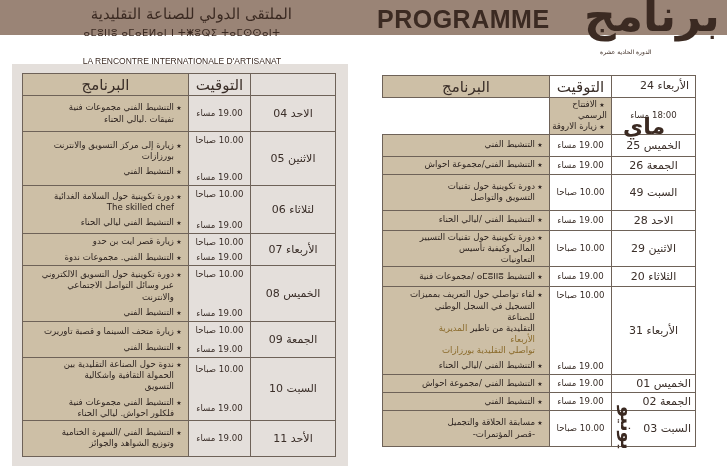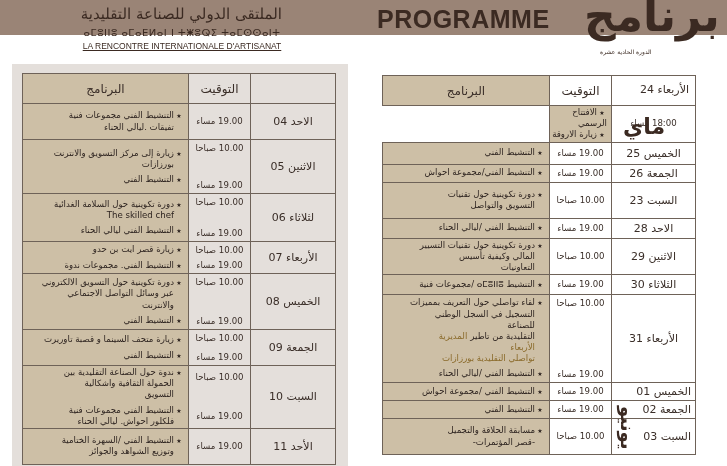--- a/index.html
+++ b/index.html
@@ -1,32 +1,32 @@
 <!DOCTYPE html>
 <html><head>
 <meta charset="utf-8">
 <style>
   * { box-sizing: border-box; margin: 0; padding: 0; }
   html, body { width: 727px; height: 466px; overflow: hidden; background: #ffffff; }
   body { position: relative; font-family: "DejaVu Sans", sans-serif; color: #3a2e28; }
 
   .header-band { position: absolute; left: 0; top: 0; width: 727px; height: 35px; background: #9a8476; }
-  .logo-ar { position: absolute; left: 82px; top: 5px; width: 200px; text-align: left; font-family: "DejaVu Serif", serif; font-size: 15px; color: #3b2a22; direction: rtl; white-space: nowrap; }
+  .logo-ar { position: absolute; left: 92px; top: 5px; width: 200px; text-align: left; font-family: "DejaVu Serif", serif; font-size: 15px; color: #3b2a22; direction: rtl; white-space: nowrap; }
   .logo-tifinagh { position: absolute; left: 82px; top: 27px; width: 200px; text-align: center; font-size: 10px; color: #3b2a22; letter-spacing: 0.5px; white-space: nowrap; }
-  .logo-fr { position: absolute; left: 82px; top: 41px; width: 200px; text-align: center; font-family: "Liberation Sans", sans-serif; font-size: 8.5px; color: #3b2a22; white-space: nowrap; text-decoration: underline; }
+  .logo-fr { position: absolute; left: 82px; top: 56px; width: 200px; text-align: center; font-family: "Liberation Sans", sans-serif; font-size: 8.5px; color: #3b2a22; white-space: nowrap; text-decoration: underline; }
 
   .prog-title { position: absolute; left: 377px; top: 5px; font-family: "Liberation Sans", sans-serif; font-weight: bold; font-size: 25px; letter-spacing: 0.5px; color: #3b2a22; }
   .prog-ar { position: absolute; left: 584px; top: -6px; font-size: 44px; font-weight: bold; color: #3b2a22; direction: rtl; line-height: 1; }
   .prog-edition { position: absolute; left: 600px; top: 48px; font-size: 6px; color: #3b2a22; direction: rtl; }
 
   .left-panel { position: absolute; left: 12px; top: 64px; width: 336px; height: 402px; background: #e4dfdb; }
 
   table.sched { position: absolute; border-collapse: collapse; direction: rtl; table-layout: fixed; }
   table.sched td, table.sched th { border: 1.3px solid #6e6258; vertical-align: middle; }
-  .th-cell { font-size: 12px; font-weight: normal; height: 30px; color: #3a2e28; }
+  .th-cell { font-size: 15px; font-weight: normal; height: 22px; color: #3a2e28; }
   .day { font-size: 11px; text-align: center; color: #3a2e28; }
   .time { font-size: 8.6px; text-align: center; color: #3a2e28; line-height: 1.25; padding: 1px 2px; }
   .time-line { display: block; white-space: nowrap; direction: rtl; }
   .prog { font-size: 8.6px; color: #2e2420; padding: 1px 4px 1px 2px; line-height: 1.3; text-align: right; }
   .prog-item { display: block; }
   .bullet { display: inline-block; width: 10px; text-align: center; font-size: 6px; }
   .sub { display: block; padding-right: 10px; margin-left: 40px; }
   .hl { color: #8a6a2a; }
   .tan { background: #cdbfa6; }
   .grey { background: #e4dfdb; }
@@ -186,21 +186,21 @@
       <tr style="height: 18px;">
         <td class="day white">الجمعة 26</td>
         <td class="time white">
           <span class="time-line">19.00 مساء</span>
         </td>
         <td class="prog tan">
           <span class="prog-item"><span class="bullet">★</span><span>التنشيط الفني/مجموعة احواش</span></span>
         </td>
       </tr>
       <tr style="height: 36px;">
-        <td class="day white">السبت 23</td>
+        <td class="day white">السبت 49</td>
         <td class="time white">
           <span class="time-line">10.00 صباحا</span>
         </td>
         <td class="prog tan">
           <span class="prog-item"><span class="bullet">★</span><span>دورة تكوينية حول تقنيات</span><span class="sub"><span>التسويق والتواصل</span></span></span>
         </td>
       </tr>
       <tr style="height: 20px;">
         <td class="day white">الاحد 28</td>
         <td class="time white">
@@ -213,21 +213,21 @@
       <tr style="height: 36px;">
         <td class="day white">الاثنين 29</td>
         <td class="time white">
           <span class="time-line">10.00 صباحا</span>
         </td>
         <td class="prog tan">
           <span class="prog-item"><span class="bullet">★</span><span>دورة تكوينية حول تقنيات التسيير</span><span class="sub"><span>المالي وكيفية تأسيس التعاونيات</span></span></span>
         </td>
       </tr>
       <tr style="height: 20px;">
-        <td class="day white">الثلاثاء 30</td>
+        <td class="day white">الثلاثاء 20</td>
         <td class="time white">
           <span class="time-line">19.00 مساء</span>
         </td>
         <td class="prog tan">
           <span class="prog-item"><span class="bullet">★</span><span>التنشيط ⴰⵎⵓⵏⵏⵓ /مجموعات فنية</span></span>
         </td>
       </tr>
       <tr style="height: 88px;">
         <td class="day white">الأربعاء 31</td>
         <td class="time white">

